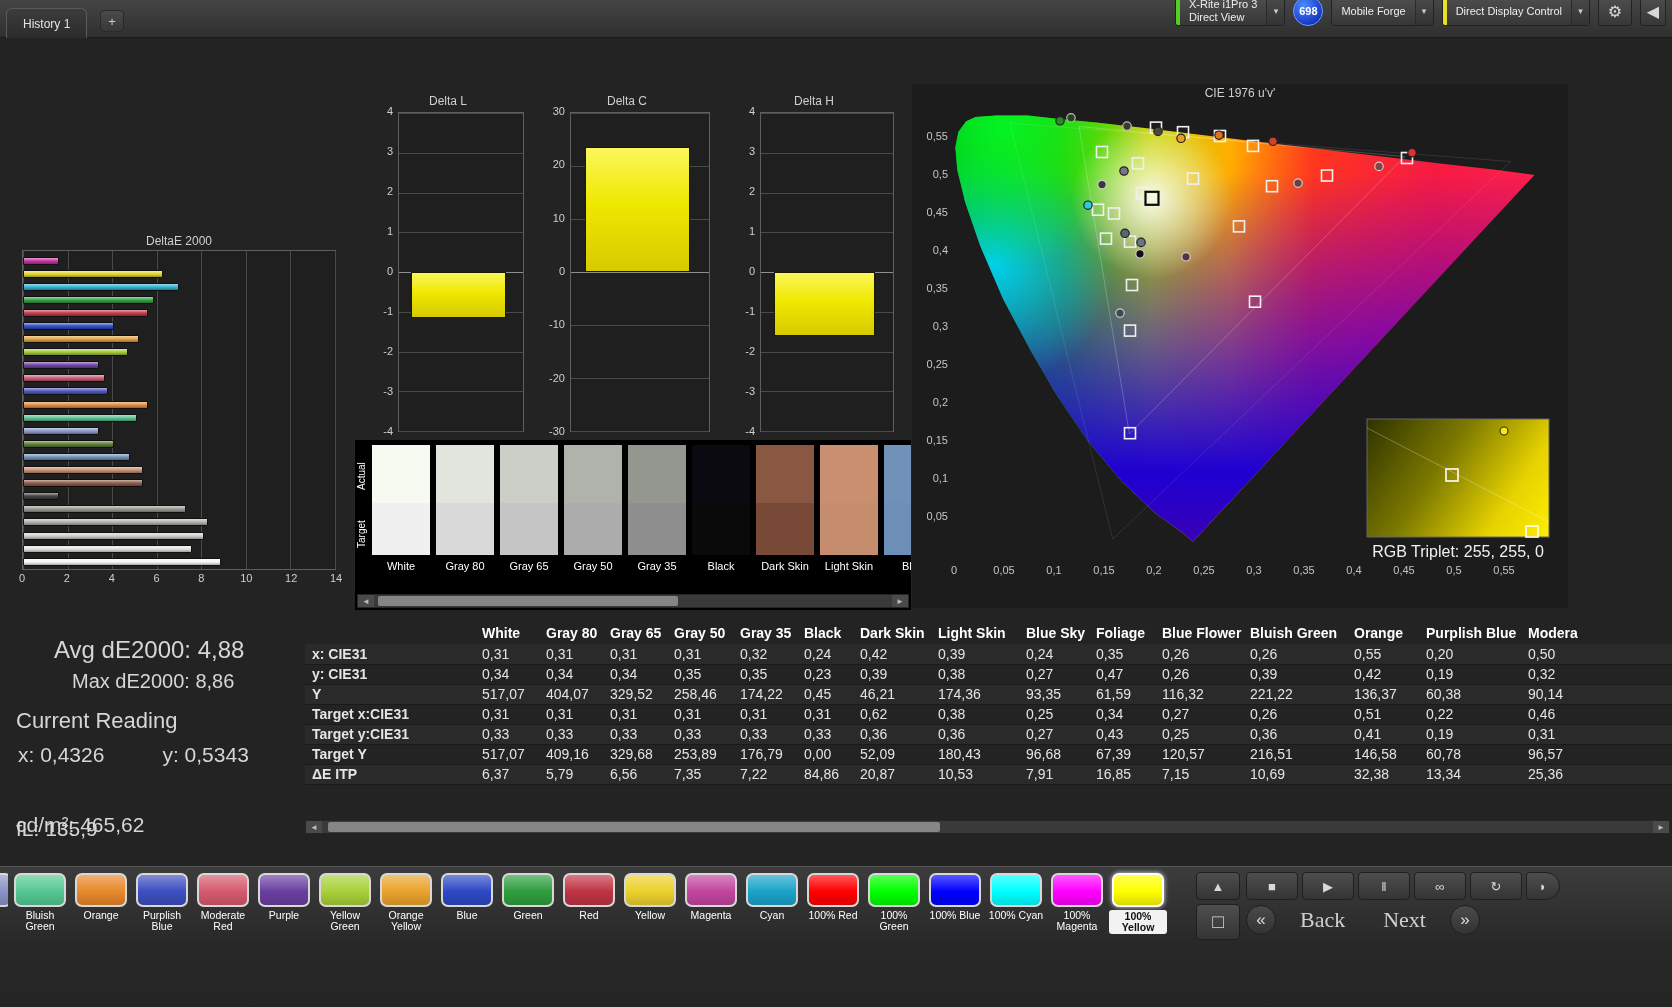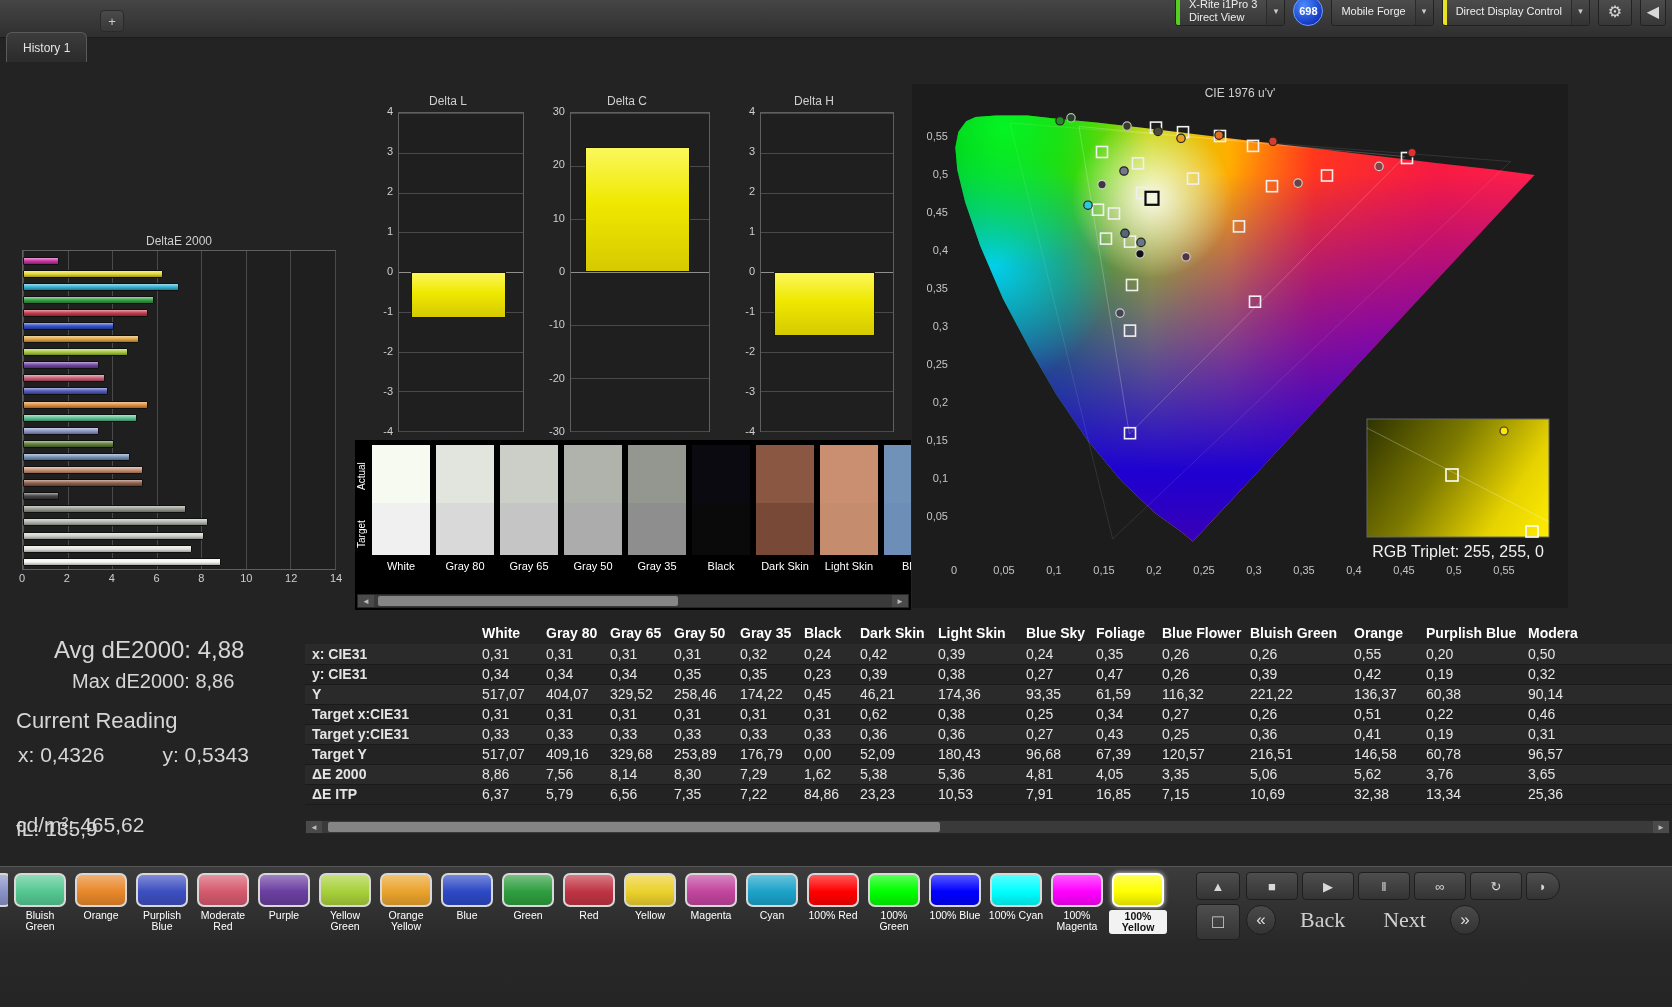--- a/index.html
+++ b/index.html
@@ -5,21 +5,21 @@
   html,body{margin:0;padding:0;background:#0d0d0d;}
   *{box-sizing:border-box;}
   .screen{position:relative;width:1672px;height:1007px;background:#232323;overflow:hidden;
     font-family:"Liberation Sans","DejaVu Sans",sans-serif;color:#ddd;}
 
   
   .topbar{position:absolute;left:0;top:0;width:100%;height:38px;
     background:linear-gradient(#454545,#2f2f2f);border-bottom:1px solid #1b1b1b;}
   .tab{position:absolute;left:6px;top:8px;height:30px;padding:0 16px;display:flex;align-items:center;
     background:linear-gradient(#3c3c3c,#2b2b2b);border:1px solid #5a5a5a;border-bottom:none;
-    border-radius:6px 6px 0 0;font-size:12px;color:#e4e4e4;margin-top:24px;}
+    border-radius:6px 6px 0 0;font-size:12px;color:#e4e4e4;}
   .tab-add{position:absolute;left:100px;top:10px;width:24px;height:22px;display:flex;align-items:center;justify-content:center;
     background:linear-gradient(#4a4a4a,#383838);border:1px solid #2a2a2a;border-radius:4px;color:#ccc;font-size:13px;}
   .tb-right{position:absolute;right:6px;top:4px;height:14px;display:flex;align-items:center;gap:8px;}
   .well{display:flex;align-items:stretch;height:30px;background:linear-gradient(#4e4e4e,#373737);
     border:1px solid #222;border-radius:3px;overflow:hidden;}
   .ind{width:4px;}
   .ind.green{background:#55d020;} .ind.yellow{background:#e8e224;}
   .dd-text{padding:2px 9px;font-size:11px;line-height:13px;color:#eee;display:flex;flex-direction:column;justify-content:center;white-space:nowrap;}
   .dd-arrow{width:18px;border-left:1px solid #2a2a2a;display:flex;align-items:center;justify-content:center;color:#ccc;font-size:9px;background:linear-gradient(#4a4a4a,#333);}
   .badge{width:30px;height:30px;border-radius:50%;display:flex;align-items:center;justify-content:center;
@@ -669,46 +669,28 @@
             <td>180,43</td>
             <td>96,68</td>
             <td>67,39</td>
             <td>120,57</td>
             <td>216,51</td>
             <td>146,58</td>
             <td>60,78</td>
             <td>96,57</td>
           </tr>
           <tr>
-            <td class="rl">ΔE 2000</td>
-            <td>8,86</td>
-            <td>7,56</td>
-            <td>8,14</td>
-            <td>8,30</td>
-            <td>7,29</td>
-            <td>1,62</td>
-            <td>5,38</td>
-            <td>5,36</td>
-            <td>4,81</td>
-            <td>4,05</td>
-            <td>3,35</td>
-            <td>5,06</td>
-            <td>5,62</td>
-            <td>3,76</td>
-            <td>3,65</td>
-          </tr>
-          <tr>
             <td class="rl">ΔE ITP</td>
             <td>6,37</td>
             <td>5,79</td>
             <td>6,56</td>
             <td>7,35</td>
             <td>7,22</td>
             <td>84,86</td>
-            <td>23,23</td>
+            <td>20,87</td>
             <td>10,53</td>
             <td>7,91</td>
             <td>16,85</td>
             <td>7,15</td>
             <td>10,69</td>
             <td>32,38</td>
             <td>13,34</td>
             <td>25,36</td>
           </tr>
         </tbody>

